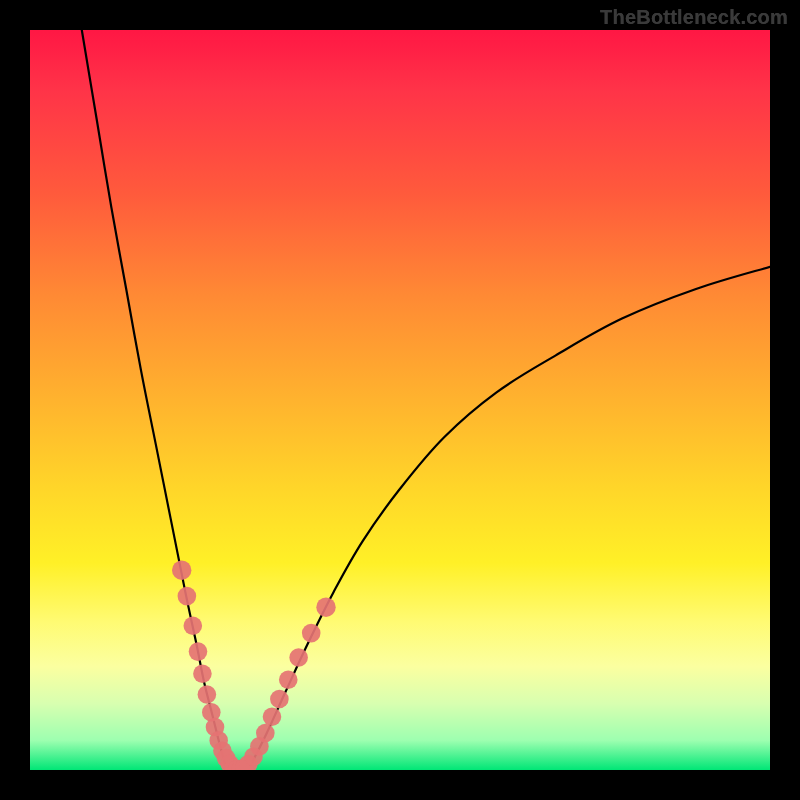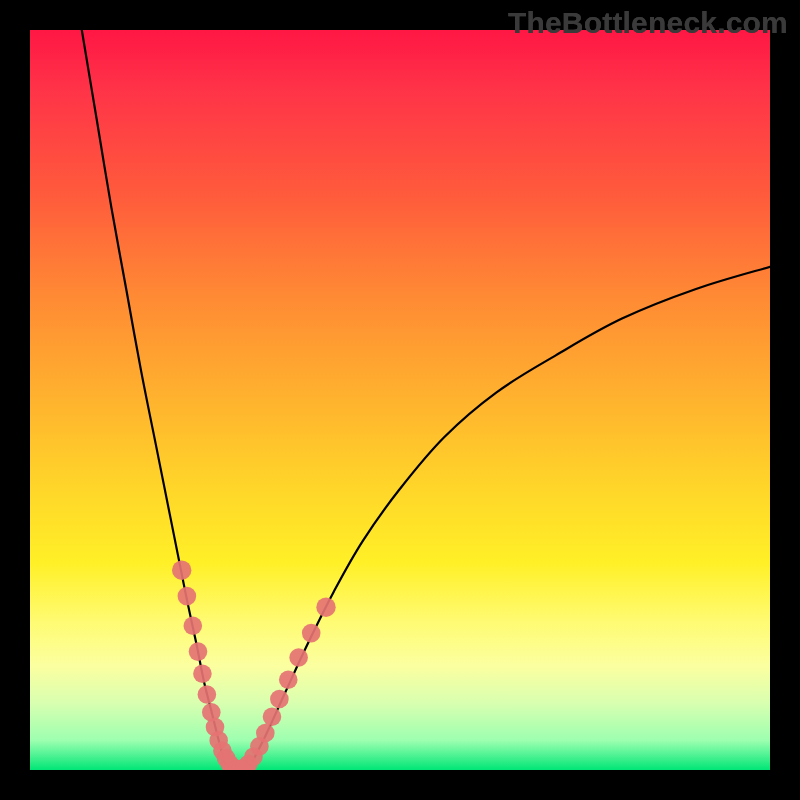--- a/index.html
+++ b/index.html
@@ -39,21 +39,21 @@
       #d8ffb0 91%,
       #9dffb0 96%,
       #00e676 100%
     );
   }
   .watermark {
     position: absolute;
     top: 6px;
     right: 12px;
     color: #3a3a3a;
-    font-size: 30px;
+    font-size: 20px;
     font-weight: 600;
     letter-spacing: 0.2px;
     z-index: 20;
     text-shadow: 0 0 0 #3a3a3a;
   }
   svg.curve {
     position: absolute;
     left: 0;
     top: 0;
     width: 740px;

